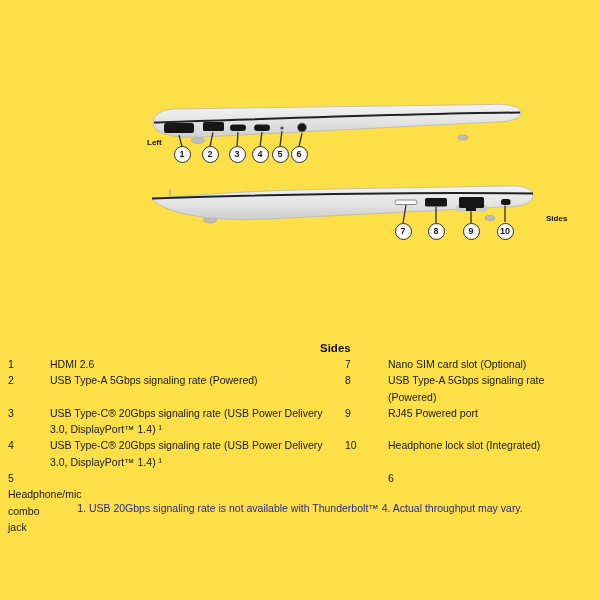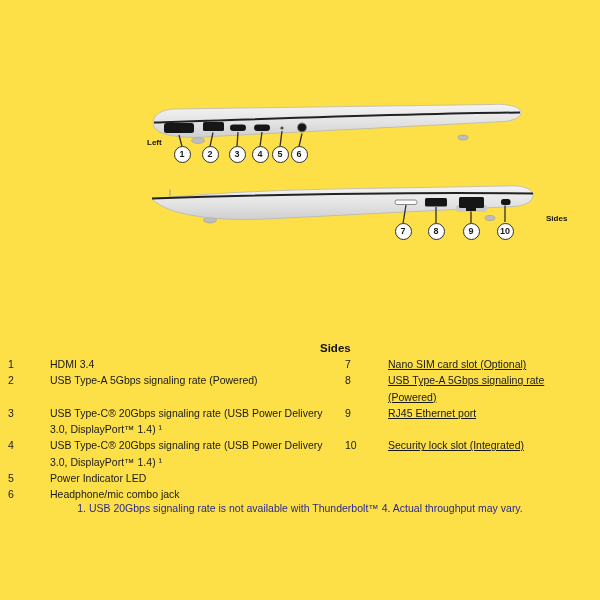--- a/index.html
+++ b/index.html
@@ -24,21 +24,21 @@
   .sides-title{
     position:absolute;left:320px;top:342px;font-size:11.5px;font-weight:bold;color:#111;
   }
   .ports-table{
     position:absolute;left:8px;top:356px;width:588px;
     display:grid;grid-template-columns:42px 295px 43px auto;
     font-size:10.5px;line-height:16.3px;color:#191919;
   }
   .ports-table .tnum{white-space:nowrap;}
   .ports-table .tdesc-l{max-width:280px;}
-  .ports-table .tdesc-r{padding-right:2px;text-decoration:underline;}
+  .ports-table .tdesc-r{padding-right:2px;}
   .footnote{
     position:absolute;left:5px;top:502px;width:590px;
     font-size:10.5px;color:#28288e;text-align:center;
   }
 </style>
 </head>
 <body>
 
 <div class="canvas">
 
@@ -120,41 +120,40 @@
 
   <div class="callout" style="left:394.5px;top:222.5px;">7</div>
   <div class="callout" style="left:427.5px;top:222.5px;">8</div>
   <div class="callout" style="left:462.5px;top:222.5px;">9</div>
   <div class="callout" style="left:496.5px;top:222.5px;">10</div>
 
   <div class="sides-title">Sides</div>
 
   <div class="ports-table">
     <div class="tnum">1</div>
-    <div class="tdesc-l">HDMI 3.4</div>
+    <div class="tdesc-l">HDMI 2.6</div>
     <div class="tnum">7</div>
     <div class="tdesc-r">Nano SIM card slot (Optional)</div>
 
     <div class="tnum">2</div>
     <div class="tdesc-l">USB Type-A 5Gbps signaling rate (Powered)</div>
     <div class="tnum">8</div>
     <div class="tdesc-r">USB Type-A 5Gbps signaling rate (Powered)</div>
 
     <div class="tnum">3</div>
     <div class="tdesc-l">USB Type-C® 20Gbps signaling rate (USB Power Delivery 3.0, DisplayPort™ 1.4) ¹</div>
     <div class="tnum">9</div>
-    <div class="tdesc-r">RJ45 Ethernet port</div>
+    <div class="tdesc-r">RJ45 Powered port</div>
 
     <div class="tnum">4</div>
     <div class="tdesc-l">USB Type-C® 20Gbps signaling rate (USB Power Delivery 3.0, DisplayPort™ 1.4) ¹</div>
     <div class="tnum">10</div>
-    <div class="tdesc-r">Security lock slot (Integrated)</div>
+    <div class="tdesc-r">Headphone lock slot (Integrated)</div>
 
     <div class="tnum">5</div>
-    <div class="tdesc-l">Power Indicator LED</div>
     <div class="tnum"></div>
     <div class="tdesc-r"></div>
 
     <div class="tnum">6</div>
     <div class="tdesc-l">Headphone/mic combo jack</div>
     <div class="tnum"></div>
     <div class="tdesc-r"></div>
   </div>
 
   <div class="footnote">1. USB 20Gbps signaling rate is not available with Thunderbolt™ 4. Actual throughput may vary.</div>

